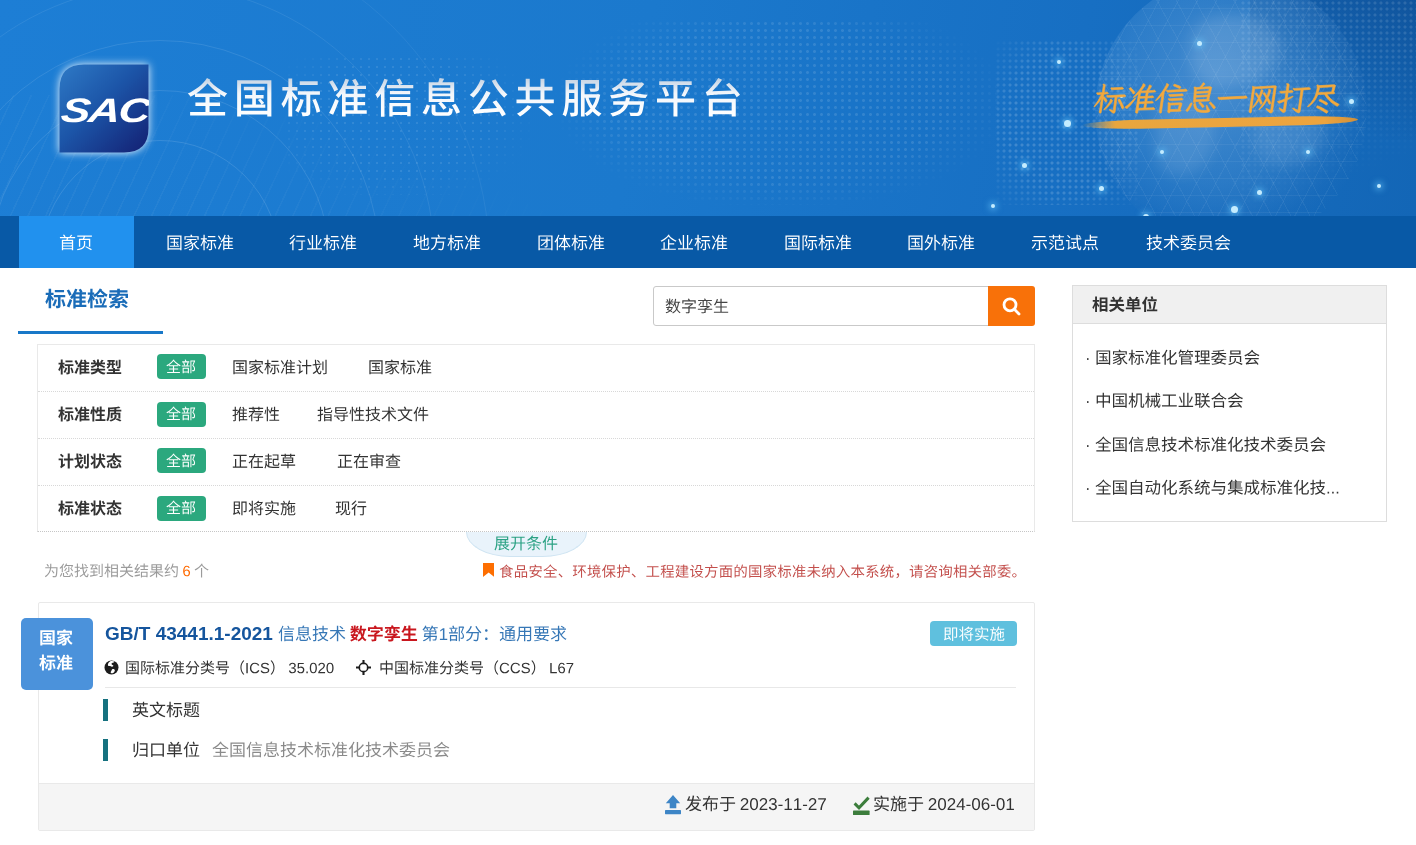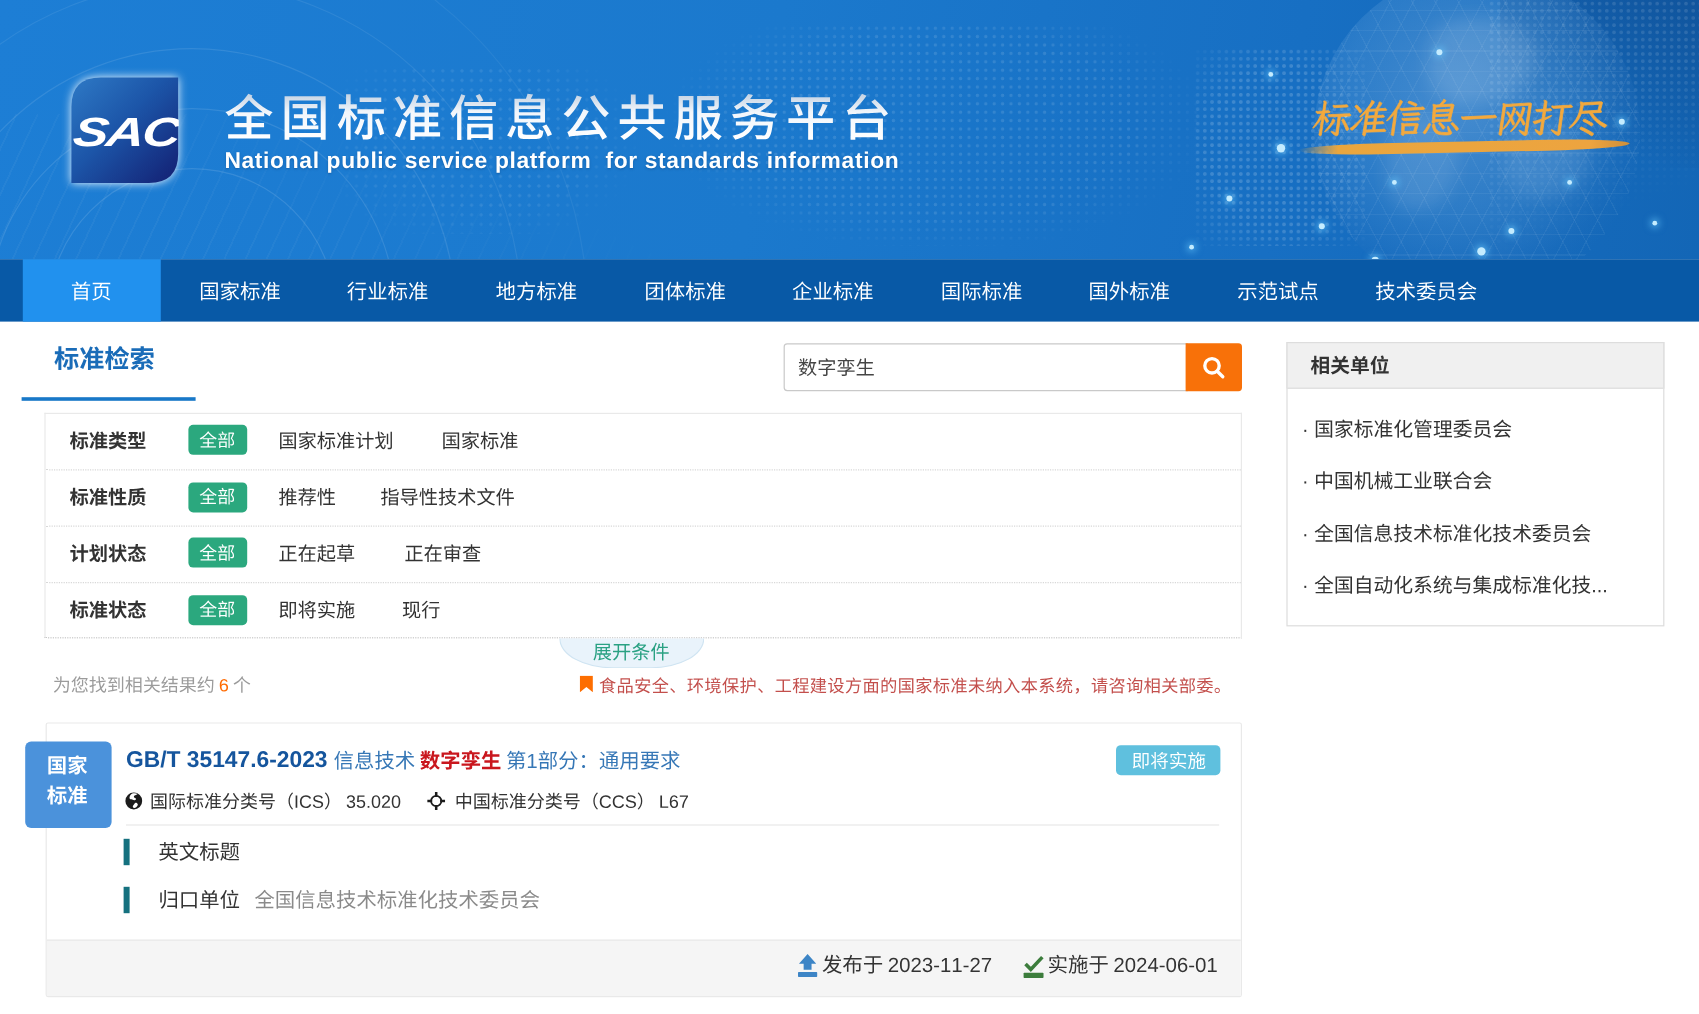--- a/index.html
+++ b/index.html
@@ -91,21 +91,20 @@
 <defs>
           <linearGradient id="lg" x1="0" y1="0" x2="1" y2="1">
 <stop offset="0" stop-color="#2e7ac6"></stop>
             <stop offset="0.45" stop-color="#1c55a8"></stop>
             <stop offset="1" stop-color="#131f72"></stop>
           </linearGradient>
         </defs>
 <path d="M25 0.5 H89.5 V64 Q89.5 88.5 65 88.5 H0.5 V25 Q0.5 0.5 25 0.5 Z" fill="url(#lg)"></path>
 <text x="0" y="0" font-family="Liberation Sans" font-style="italic" font-weight="bold" font-size="34" fill="#fff" text-anchor="middle" transform="translate(44.5,57.5) scale(1.3,1) skewX(-6)" letter-spacing="-1.5">SAC</text>
 </svg>
-      <div id="subtitle">National public service platform&nbsp; for standards information</div>
     </div>
     <div id="nav"></div>
     <div id="navact"></div>
 <div id="tabline"></div>
 <div id="searchbox"></div>
     <div id="searchbtn"></div>
 <div id="filter"></div>
 <div id="pill"></div>
 <div id="bookmark"></div>
 <div id="card"></div>
@@ -303,21 +302,21 @@
     <svg style="position:absolute;left:39px;top:629px;overflow:visible;" width="34.0" height="17.0" viewBox="0 -880 2000 1000">
       <g transform="scale(1,-1)">
         <path fill="#ffffff" d="M238 227V129H759V227H688L740 256C724 281 692 318 665 346H720V447H550V542H742V646H248V542H439V447H275V346H439V227ZM582 314C605 288 633 254 650 227H550V346H644ZM76 810V-88H198V-39H793V-88H921V810ZM198 72V700H793V72ZM1408 824C1416 808 1425 789 1432 770H1069V542H1186V661H1813V542H1936V770H1579C1568 799 1551 833 1535 860ZM1775 489C1726 440 1653 383 1585 336C1563 380 1534 422 1496 458C1518 473 1539 489 1557 505H1780V606H1217V505H1391C1300 455 1181 417 1067 394C1087 372 1117 323 1129 300C1222 325 1320 360 1407 405C1417 395 1426 384 1435 373C1347 314 1184 251 1059 225C1081 200 1105 159 1119 133C1233 168 1381 233 1481 296C1487 284 1492 271 1496 258C1396 174 1203 88 1045 52C1068 26 1094 -17 1107 -47C1240 -6 1398 67 1513 146C1513 99 1501 61 1484 45C1470 24 1453 21 1430 21C1406 21 1375 22 1338 26C1360 -7 1370 -55 1371 -88C1401 -89 1430 -90 1453 -89C1505 -88 1537 -78 1572 -42C1624 2 1647 117 1619 237L1650 256C1700 119 1780 12 1900 -46C1917 -16 1952 30 1979 52C1864 98 1784 199 1744 316C1789 346 1834 379 1874 410Z"></path>
       </g>
     </svg>
     <svg style="position:absolute;left:39px;top:654px;overflow:visible;" width="34.0" height="17.0" viewBox="0 -880 2000 1000">
       <g transform="scale(1,-1)">
         <path fill="#ffffff" d="M467 788V676H908V788ZM773 315C816 212 856 78 866 -4L974 35C961 119 917 248 872 349ZM465 345C441 241 399 132 348 63C374 50 421 18 442 1C494 79 544 203 573 320ZM421 549V437H617V54C617 41 613 38 600 38C587 38 545 37 505 39C521 4 536 -49 539 -84C607 -84 656 -82 693 -62C731 -42 739 -8 739 51V437H964V549ZM173 850V652H34V541H150C124 429 74 298 16 226C37 195 66 142 77 109C113 161 146 238 173 321V-89H292V385C319 342 346 296 360 266L424 361C406 385 321 489 292 520V541H409V652H292V850ZM1034 761C1078 683 1132 579 1155 514L1272 571C1246 635 1187 735 1142 810ZM1035 8 1161 -44C1205 57 1252 179 1293 297L1182 352C1137 225 1078 92 1035 8ZM1459 375H1638V282H1459ZM1459 478V574H1638V478ZM1600 800C1623 763 1650 715 1668 676H1488C1508 721 1526 768 1542 815L1432 843C1383 683 1297 530 1193 436C1218 415 1259 371 1277 348C1301 373 1325 401 1348 432V-91H1459V-25H1969V82H1756V179H1933V282H1756V375H1934V478H1756V574H1953V676H1734L1787 704C1769 743 1735 803 1703 847ZM1459 179H1638V82H1459Z"></path>
       </g>
     </svg>
-    <div class="htext" style="left:105px;top:623px;font-weight:bold;font-size:19px;color:#15559d">GB/T 35147.6-2023</div>
+    <div class="htext" style="left:105px;top:623px;font-weight:bold;font-size:19px;color:#15559d">GB/T 43441.1-2021</div>
     <svg style="position:absolute;left:277.5px;top:624.5px;overflow:visible;" width="289.1" height="17.0" viewBox="0 -880 17004 1000">
       <g transform="scale(1,-1)">
         <path fill="#3677b6" d="M382 531V469H869V531ZM382 389V328H869V389ZM310 675V611H947V675ZM541 815C568 773 598 716 612 680L679 710C665 745 635 799 606 840ZM369 243V-80H434V-40H811V-77H879V243ZM434 22V181H811V22ZM256 836C205 685 122 535 32 437C45 420 67 383 74 367C107 404 139 448 169 495V-83H238V616C271 680 300 748 323 816ZM1266 550H1730V470H1266ZM1266 412H1730V331H1266ZM1266 687H1730V607H1266ZM1262 202V39C1262 -41 1293 -62 1409 -62C1433 -62 1614 -62 1639 -62C1736 -62 1761 -32 1771 96C1750 100 1718 111 1701 123C1696 21 1688 7 1634 7C1594 7 1443 7 1413 7C1349 7 1337 12 1337 40V202ZM1763 192C1809 129 1857 43 1874 -12L1945 20C1926 75 1877 159 1830 220ZM1148 204C1124 141 1085 55 1045 0L1114 -33C1151 25 1187 113 1212 176ZM1419 240C1470 193 1528 126 1553 81L1614 119C1587 162 1530 226 1478 271H1805V747H1506C1521 773 1538 804 1553 835L1465 850C1457 821 1441 780 1428 747H1194V271H1473ZM2614 840V683H2378V613H2614V462H2398V393H2431L2428 392C2468 285 2523 192 2594 116C2512 56 2417 14 2320 -12C2335 -28 2353 -59 2361 -79C2464 -48 2562 -1 2648 64C2722 -1 2812 -50 2916 -81C2927 -61 2948 -32 2965 -16C2865 10 2778 54 2705 113C2796 197 2868 306 2909 444L2861 465L2847 462H2688V613H2929V683H2688V840ZM2502 393H2814C2777 302 2720 225 2650 162C2586 227 2537 305 2502 393ZM2178 840V638H2049V568H2178V348C2125 333 2077 320 2037 311L2059 238L2178 273V11C2178 -4 2173 -9 2159 -9C2146 -9 2103 -9 2056 -8C2065 -28 2076 -59 2079 -77C2148 -78 2189 -75 2216 -64C2242 -52 2252 -32 2252 11V295L2373 332L2363 400L2252 368V568H2363V638H2252V840ZM3607 776C3669 732 3748 667 3786 626L3843 680C3803 720 3723 781 3661 823ZM3461 839V587H3067V513H3440C3351 345 3193 180 3035 100C3054 85 3079 55 3093 35C3229 114 3364 251 3461 405V-80H3543V435C3643 283 3781 131 3902 43C3916 64 3942 93 3962 109C3827 194 3668 358 3574 513H3928V587H3543V839Z"></path>
         <path fill="#c9171e" d="M4648 838C4632 800 4604 745 4582 710L4658 676C4684 707 4716 753 4749 798ZM4598 238C4580 203 4556 172 4529 145L4447 185L4477 238ZM4304 147C4350 129 4399 105 4447 80C4390 45 4323 19 4250 3C4270 -18 4293 -60 4304 -87C4394 -62 4475 -26 4543 25C4572 7 4598 -11 4619 -27L4690 51C4670 65 4645 80 4619 96C4670 154 4709 226 4734 315L4669 339L4651 335H4525L4541 374L4435 393C4428 374 4420 355 4411 335H4284V238H4361C4342 204 4322 173 4304 147ZM4291 797C4315 758 4339 706 4346 672H4267V578H4415C4369 529 4305 485 4246 461C4268 439 4294 400 4308 373C4358 401 4411 442 4457 488V399H4568V507C4606 477 4645 444 4667 423L4730 506C4712 519 4657 552 4611 578H4758V672H4568V850H4457V672H4354L4437 708C4429 744 4403 795 4377 833ZM4836 847C4814 667 4769 496 4689 392C4713 375 4758 336 4775 316C4794 343 4812 373 4828 406C4847 330 4870 259 4899 196C4847 112 4774 49 4673 3C4693 -20 4725 -70 4735 -94C4829 -46 4902 14 4958 89C5003 20 5059 -38 5128 -81C5145 -51 5180 -8 5206 13C5130 55 5070 118 5023 196C5071 295 5101 413 5120 554H5183V665H4915C4927 719 4938 774 4946 831ZM5008 554C4998 469 4983 393 4960 327C4933 397 4913 473 4899 554ZM5659 366V313H5287V199H5659V50C5659 36 5653 32 5633 32C5613 32 5537 32 5476 34C5496 2 5520 -52 5528 -88C5611 -88 5675 -86 5722 -68C5772 -50 5787 -17 5787 47V199H6162V313H5787V329C5872 378 5951 443 6010 504L5930 566L5902 560H5458V449H5781C5743 418 5700 387 5659 366ZM5628 821C5642 802 5655 778 5666 755H5291V525H5409V642H6031V525H6155V755H5809C5795 787 5772 827 5748 857ZM6419 630C6392 567 6341 503 6286 462C6312 448 6357 417 6379 398C6433 447 6492 524 6527 601ZM6637 835C6648 816 6660 791 6670 769H6290V666H6542V404H6663V666H6782V404H6902V575C6962 527 7035 453 7071 404L7165 471C7127 518 7054 587 6989 634L6902 579V666H7159V769H6805C6791 798 6771 835 6754 862ZM6271 216V113H6665V42C6665 28 6658 24 6637 24C6616 22 6527 23 6462 26C6479 -4 6498 -50 6505 -84C6600 -84 6672 -84 6724 -69C6775 -54 6793 -25 6793 37V113H7182V216H6878C6943 248 7005 284 7058 320L6980 388L6955 382H6422V281H6800C6756 258 6709 237 6665 222V216ZM7432 837C7397 699 7332 562 7254 477C7284 461 7338 425 7362 405C7395 445 7426 495 7455 551H7663V374H7390V258H7663V56H7275V-61H8179V56H7789V258H8089V374H7789V551H8128V668H7789V850H7663V668H7508C7527 714 7543 761 7556 809Z"></path>
         <path fill="#3677b6" d="M8616 401C8608 329 8593 240 8579 180H8846C8763 93 8636 17 8518 -22C8535 -36 8556 -63 8567 -81C8686 -34 8817 51 8905 151V-80H8979V180H9269C9259 89 9248 50 9234 36C9226 29 9216 28 9198 28C9180 27 9133 28 9084 33C9095 14 9104 -15 9105 -36C9157 -39 9206 -39 9231 -37C9260 -35 9278 -29 9295 -12C9321 13 9334 74 9348 214C9349 224 9350 244 9350 244H8979V337H9316V558H8579V494H8905V401ZM8679 337H8905V244H8665ZM8979 494H9243V401H8979ZM8660 845C8625 749 8565 658 8494 598C8513 589 8543 572 8557 561C8595 597 8632 643 8664 696H8719C8740 656 8760 607 8769 575L8835 599C8828 624 8812 662 8794 696H8955V754H8697C8709 778 8720 803 8729 828ZM9046 845C9020 753 8973 665 8912 607C8931 598 8963 579 8978 568C9009 602 9039 646 9065 696H9133C9166 657 9197 607 9211 574L9276 602C9264 628 9241 664 9215 696H9395V754H9092C9102 778 9111 803 9118 828Z"></path>
         <path fill="#3677b6" d="M9524 0V75H9699V604L9544 493V576L9707 688H9788V75H9955V0Z"></path>
         <path fill="#3677b6" d="M10145 628C10172 574 10199 502 10208 455L10276 475C10267 521 10240 591 10210 645ZM10631 787V-78H10698V718H10859C10832 639 10793 533 10755 448C10845 358 10870 284 10870 222C10871 187 10864 155 10844 143C10833 136 10818 133 10803 132C10783 132 10755 132 10726 135C10738 114 10745 83 10746 64C10775 62 10807 62 10832 65C10856 68 10878 74 10894 85C10927 108 10940 156 10940 215C10940 284 10918 363 10828 457C10871 550 10917 664 10952 757L10901 790L10889 787ZM10251 826C10266 794 10282 755 10293 722H10084V654H10556V722H10370C10359 756 10338 806 10318 844ZM10437 648C10421 591 10391 508 10364 452H10055V383H10579V452H10437C10462 504 10489 572 10512 631ZM10113 291V-73H10184V-26H10458V-66H10533V291ZM10184 42V223H10458V42ZM11677 822 11608 794C11679 646 11799 483 11904 393C11919 413 11946 441 11965 456C11861 534 11739 687 11677 822ZM11328 820C11270 667 11168 528 11048 442C11066 428 11099 399 11112 384C11139 406 11165 430 11191 457V388H11384C11361 218 11306 59 11069 -19C11086 -35 11106 -64 11115 -83C11370 9 11436 190 11463 388H11735C11724 138 11709 40 11684 14C11674 4 11662 2 11641 2C11618 2 11556 2 11491 8C11505 -13 11514 -45 11516 -67C11579 -71 11640 -72 11674 -69C11708 -66 11731 -59 11752 -34C11787 5 11800 119 11815 426C11816 436 11816 462 11816 462H11196C11281 553 11356 670 11408 798ZM12254 486C12294 486 12330 515 12330 560C12330 606 12294 636 12254 636C12214 636 12178 606 12178 560C12178 515 12214 486 12254 486ZM12254 -4C12294 -4 12330 26 12330 71C12330 117 12294 146 12254 146C12214 146 12178 117 12178 71C12178 26 12214 -4 12254 -4ZM13069 757C13128 705 13204 632 13239 585L13294 635C13257 681 13180 751 13121 800ZM13260 465H13047V394H13188V110C13144 92 13094 47 13043 -8L13090 -70C13141 -2 13190 56 13224 56C13247 56 13281 22 13322 -3C13392 -45 13475 -57 13599 -57C13707 -57 13882 -52 13952 -47C13953 -27 13965 7 13973 26C13870 16 13718 8 13600 8C13489 8 13404 15 13337 56C13302 79 13280 97 13260 108ZM13368 803V744H13791C13750 713 13699 682 13649 658C13600 680 13548 701 13503 717L13455 674C13517 651 13590 619 13651 589H13367V71H13438V237H13607V75H13675V237H13849V146C13849 134 13845 130 13832 129C13820 129 13778 129 13730 130C13739 113 13748 88 13751 69C13818 69 13861 69 13887 80C13913 91 13921 109 13921 146V589H13790C13770 601 13745 614 13716 628C13791 667 13867 719 13921 771L13874 807L13859 803ZM13849 531V443H13675V531ZM13438 387H13607V296H13438ZM13438 443V531H13607V443ZM13849 387V296H13675V387ZM14157 770V407C14157 266 14147 89 14036 -36C14053 -45 14083 -70 14094 -85C14171 0 14205 115 14220 227H14471V-71H14547V227H14817V22C14817 4 14810 -2 14790 -3C14771 -4 14703 -5 14633 -2C14643 -22 14655 -55 14659 -74C14753 -75 14811 -74 14845 -62C14879 -50 14891 -27 14891 22V770ZM14231 698H14471V537H14231ZM14817 698V537H14547V698ZM14231 466H14471V298H14227C14230 336 14231 373 14231 407ZM14817 466V298H14547V466ZM15676 232C15643 174 15597 129 15536 93C15463 111 15388 127 15314 141C15335 168 15359 199 15382 232ZM15123 645V386H15390C15376 358 15359 328 15340 298H15058V232H15295C15260 183 15223 137 15190 101C15275 85 15358 68 15437 49C15339 15 15215 -4 15063 -13C15076 -30 15088 -57 15094 -78C15283 -62 15432 -33 15545 22C15672 -12 15782 -47 15864 -80L15928 -22C15848 8 15743 40 15627 71C15684 113 15728 166 15759 232H15951V298H15426C15442 324 15457 350 15470 375L15424 386H15892V645H15651V730H15934V797H15073V730H15346V645ZM15417 730H15580V645H15417ZM15194 583H15346V447H15194ZM15417 583H15580V447H15417ZM15651 583H15818V447H15651ZM16121 501C16184 444 16256 363 16287 309L16348 354C16315 408 16241 485 16178 540ZM16047 89 16094 21C16197 80 16334 162 16464 242V22C16464 2 16457 -3 16438 -4C16418 -4 16353 -5 16284 -2C16296 -25 16307 -60 16312 -82C16400 -82 16460 -80 16494 -67C16527 -54 16541 -31 16541 22V420C16627 235 16753 82 16916 4C16928 24 16953 54 16971 69C16862 116 16767 198 16691 299C16757 356 16839 437 16900 508L16836 554C16790 492 16715 412 16652 355C16606 426 16569 505 16541 586V599H16943V672H16820L16863 721C16822 754 16741 802 16678 834L16633 786C16694 755 16769 707 16810 672H16541V838H16464V672H16069V599H16464V320C16312 233 16149 141 16047 89Z"></path>
       </g>
     </svg>
     <svg style="position:absolute;left:942.5px;top:626px;overflow:visible;" width="62.0" height="15.5" viewBox="0 -880 4000 1000">

